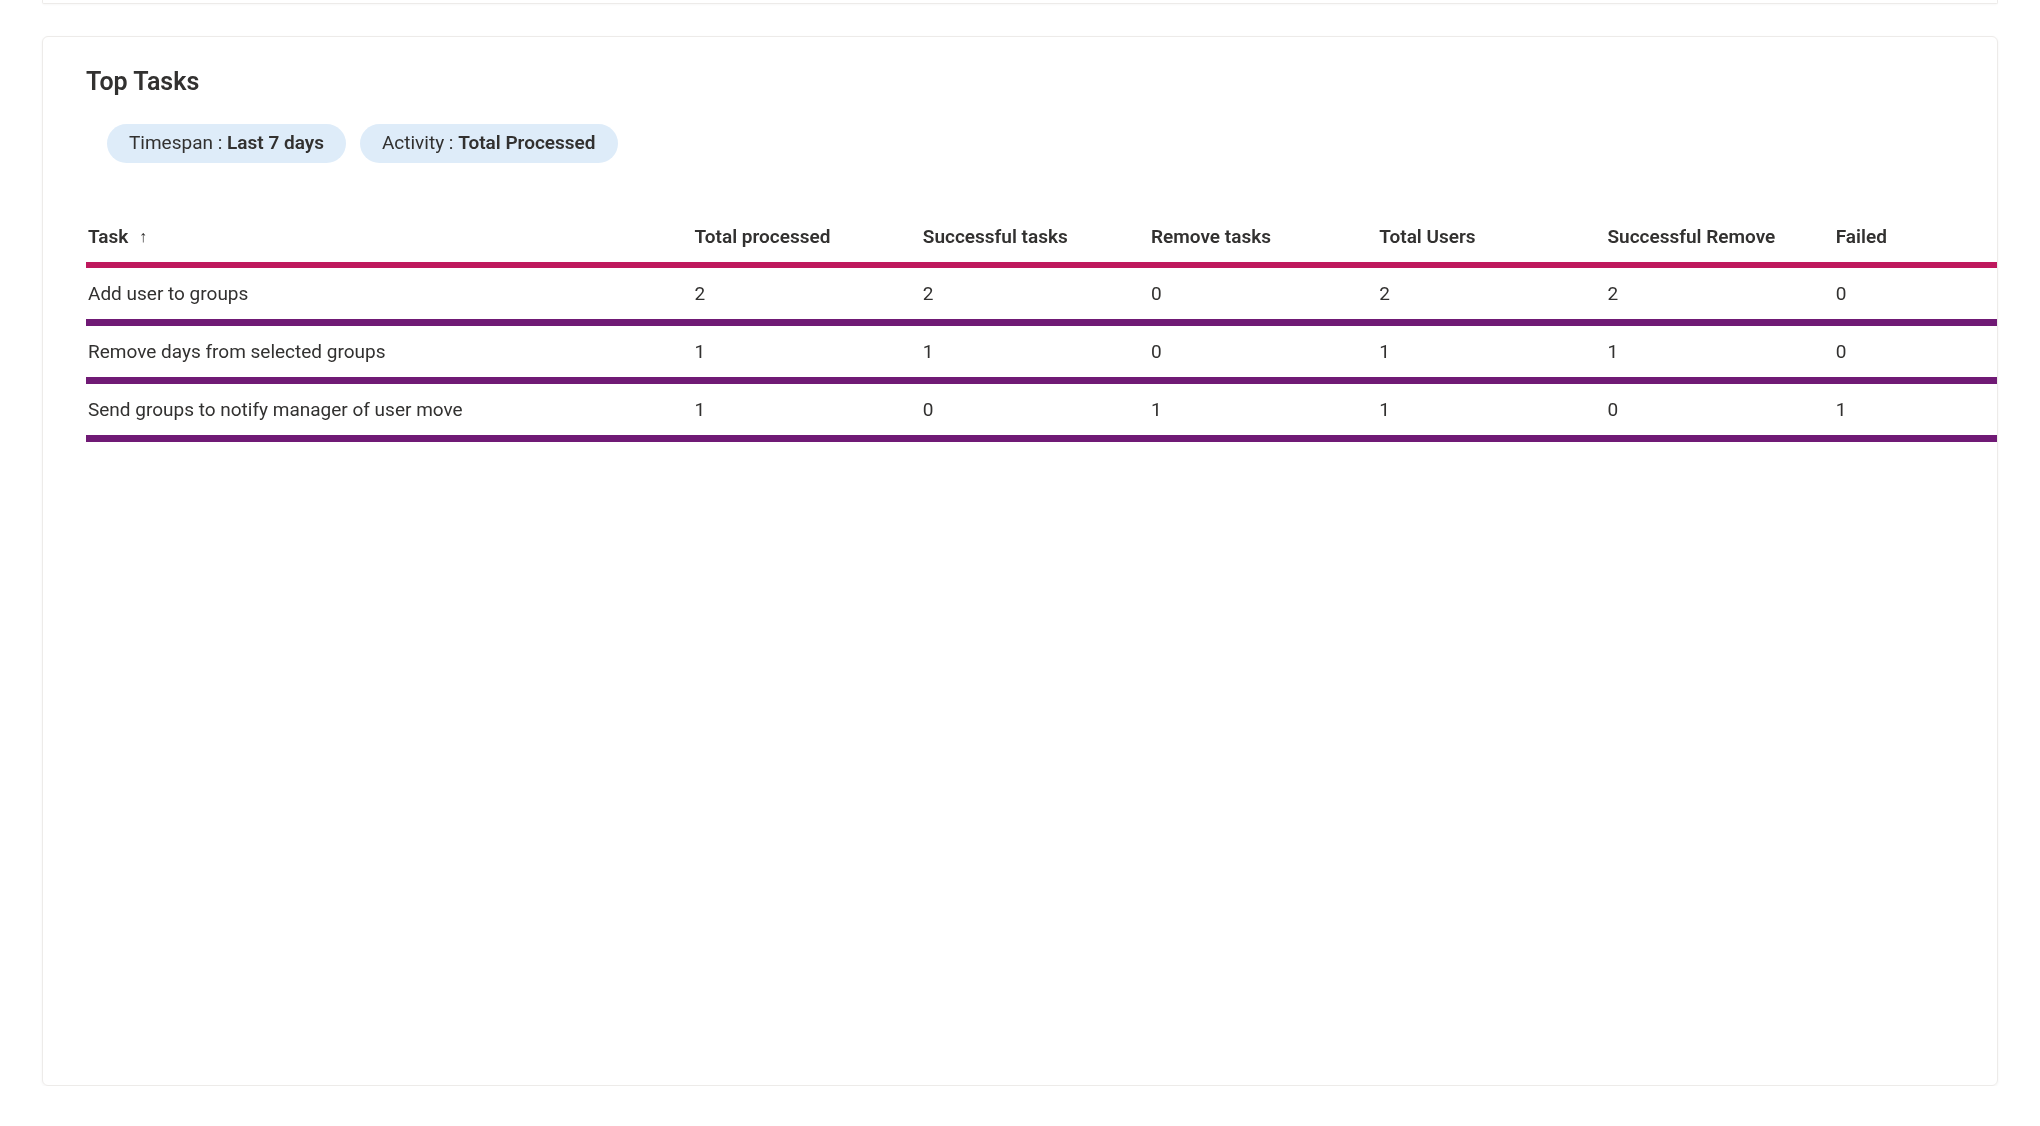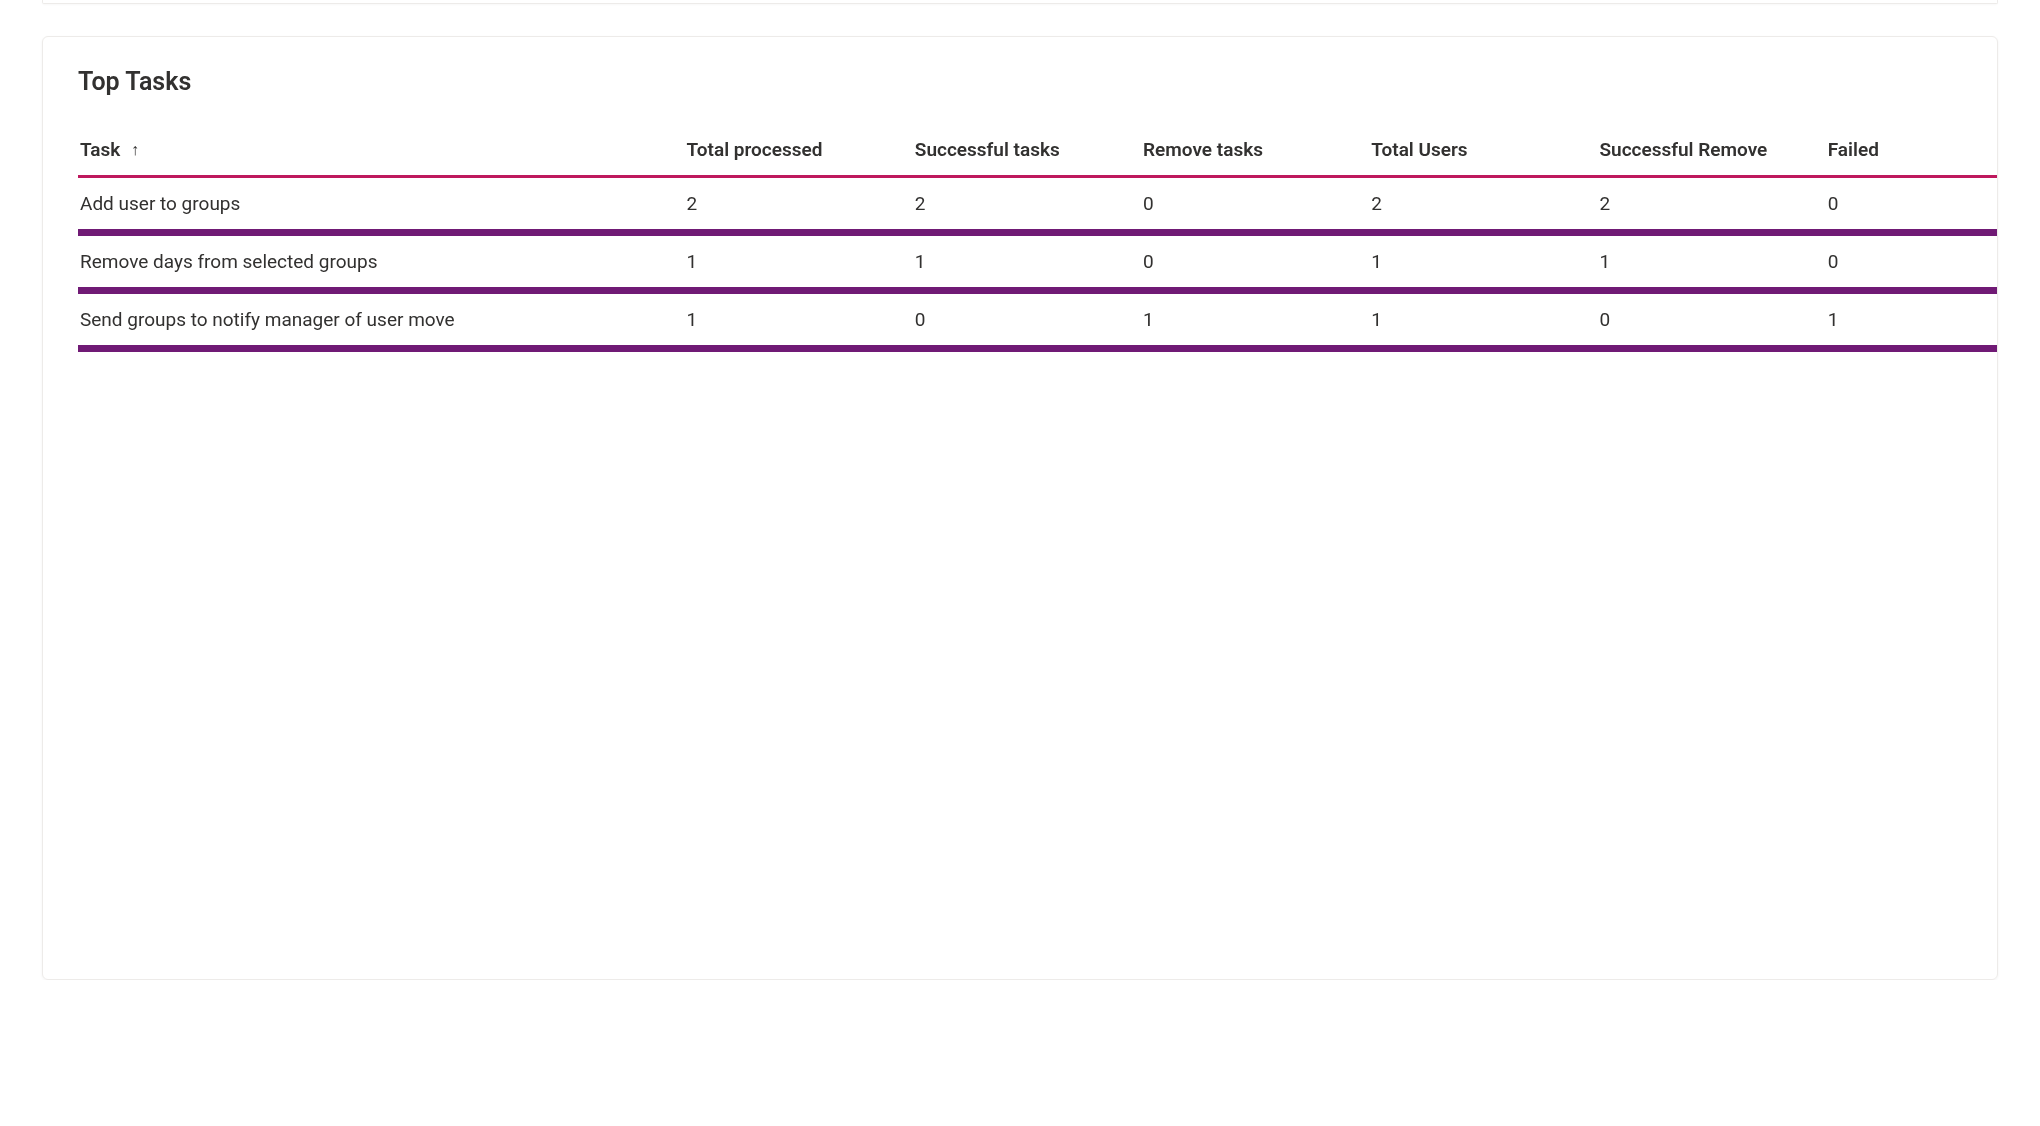--- a/index.html
+++ b/index.html
@@ -22,23 +22,23 @@
       border-top: none;
       height: 4px;
       border-bottom-left-radius: 2px;
       border-bottom-right-radius: 2px;
       box-shadow: 0 1px 2px rgba(0,0,0,0.03);
     }
     .card {
       margin: 32px 42px 0 42px;
       border: 1px solid #edebe9;
       border-radius: 6px;
-      padding: 30px 0 0 0;
+      padding: 30px 0 0 8px;
       box-shadow: 0 1px 3px rgba(0,0,0,0.05);
-      height: 944px;
+      height: 1050px;
       overflow: hidden;
       position: relative;
     }
     .card-title {
       font-size: 25px;
       font-weight: 600;
       color: #323130;
       padding: 0 0 28px 35px;
     }
     .pills {
@@ -70,21 +70,21 @@
       border-collapse: collapse;
       width: 1978px; 
       margin-left: 35px;
     }
     thead th {
       text-align: left;
       font-weight: 600;
       font-size: 19px;
       color: #323130;
       padding: 14px 28px 14px 0;
-      border-bottom: 3px solid #be185d;
+      border-bottom: 6px solid #be185d;
       white-space: nowrap;
       cursor: pointer;
     }
     thead th:first-child {
       padding-left: 2px;
     }
     tbody td {
       font-size: 19px;
       color: #323130;
       padding: 14px 28px 14px 0;
@@ -108,20 +108,28 @@
   </style>
 </head>
 <body>
 
 <div class="outer">
   <div class="ghost-card-top"></div>
 
   <div class="card">
     <div class="card-title">Top Tasks</div>
 
+    <div class="pills">
+      <div class="pill">
+        <span class="pill-label">Timespan : </span><span class="pill-value">Last 7 days</span>
+      </div>
+      <div class="pill">
+        <span class="pill-label">Activity : </span><span class="pill-value">Total Processed</span>
+      </div>
+    </div>
 
     <div class="table-wrap">
       <table>
         <colgroup>
           <col class="col-task">
           <col class="col-num">
           <col class="col-num">
           <col class="col-num">
           <col class="col-num">
           <col class="col-num">

